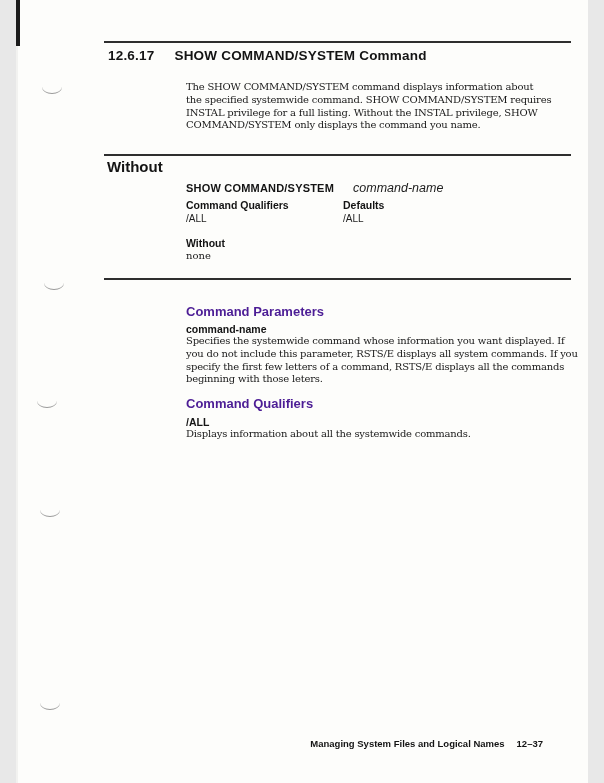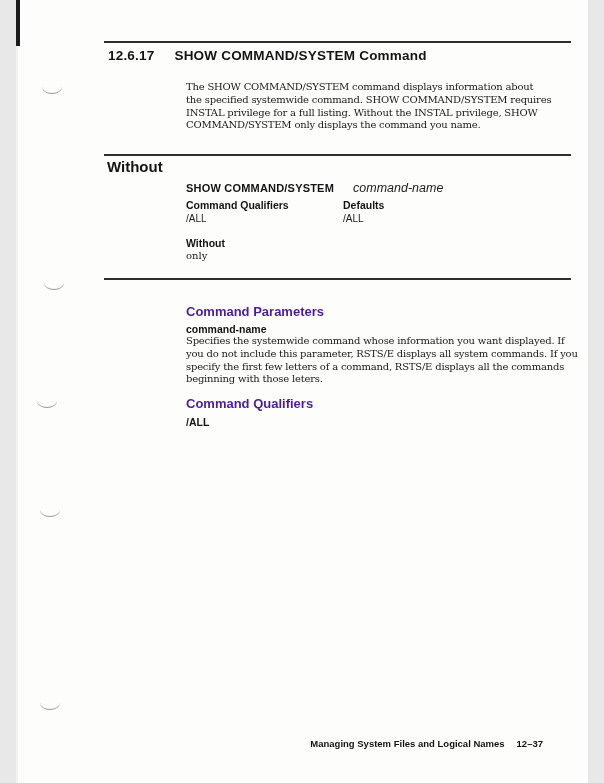--- a/index.html
+++ b/index.html
@@ -120,31 +120,32 @@
   <div class="syntax-line">
     <span class="kw">SHOW COMMAND/SYSTEM</span><span class="param">command-name</span>
   </div>
 
   <div class="lbl-small" style="top:199px;">Command Qualifiers</div>
   <div class="lbl-small col2" style="top:199px;">Defaults</div>
   <div class="val-small" style="top:213px;">/ALL</div>
   <div class="val-small col2" style="top:213px;">/ALL</div>
 
   <div class="lbl-small" style="top:237px;">Without</div>
-  <div class="serif-val" style="top:250px;">only</div>
+  <div class="serif-val" style="top:250px;">none</div>
 
   <div class="rule" style="top:278px;"></div>
 
   <div class="h-sub" style="top:304px;">Command Parameters</div>
   <div class="lbl-small" style="top:323px;">command-name</div>
   <div class="para" style="top:335px;">Specifies the systemwide command whose information you want displayed. If
 you do not include this parameter, RSTS/E displays all system commands. If you
 specify the first few letters of a command, RSTS/E displays all the commands
 beginning with those leters.</div>
 
   <div class="h-sub" style="top:396px;">Command Qualifiers</div>
   <div class="lbl-small" style="top:416px;">/ALL</div>
+  <div class="para" style="top:428px;">Displays information about all the systemwide commands.</div>
 
   <div class="footer">
     <span>Managing System Files and Logical Names</span><span class="pageno">12–37</span>
   </div>
 
 </div>
 
 </body></html>

